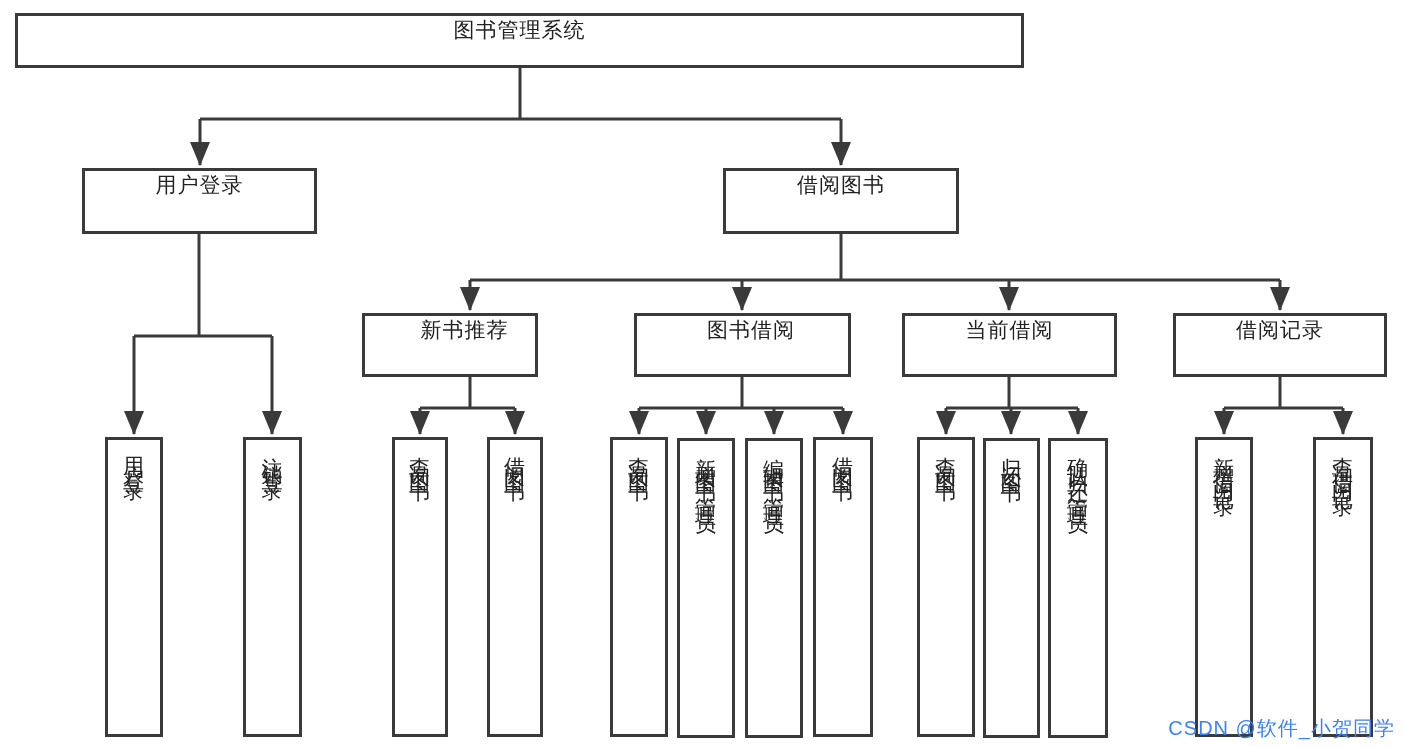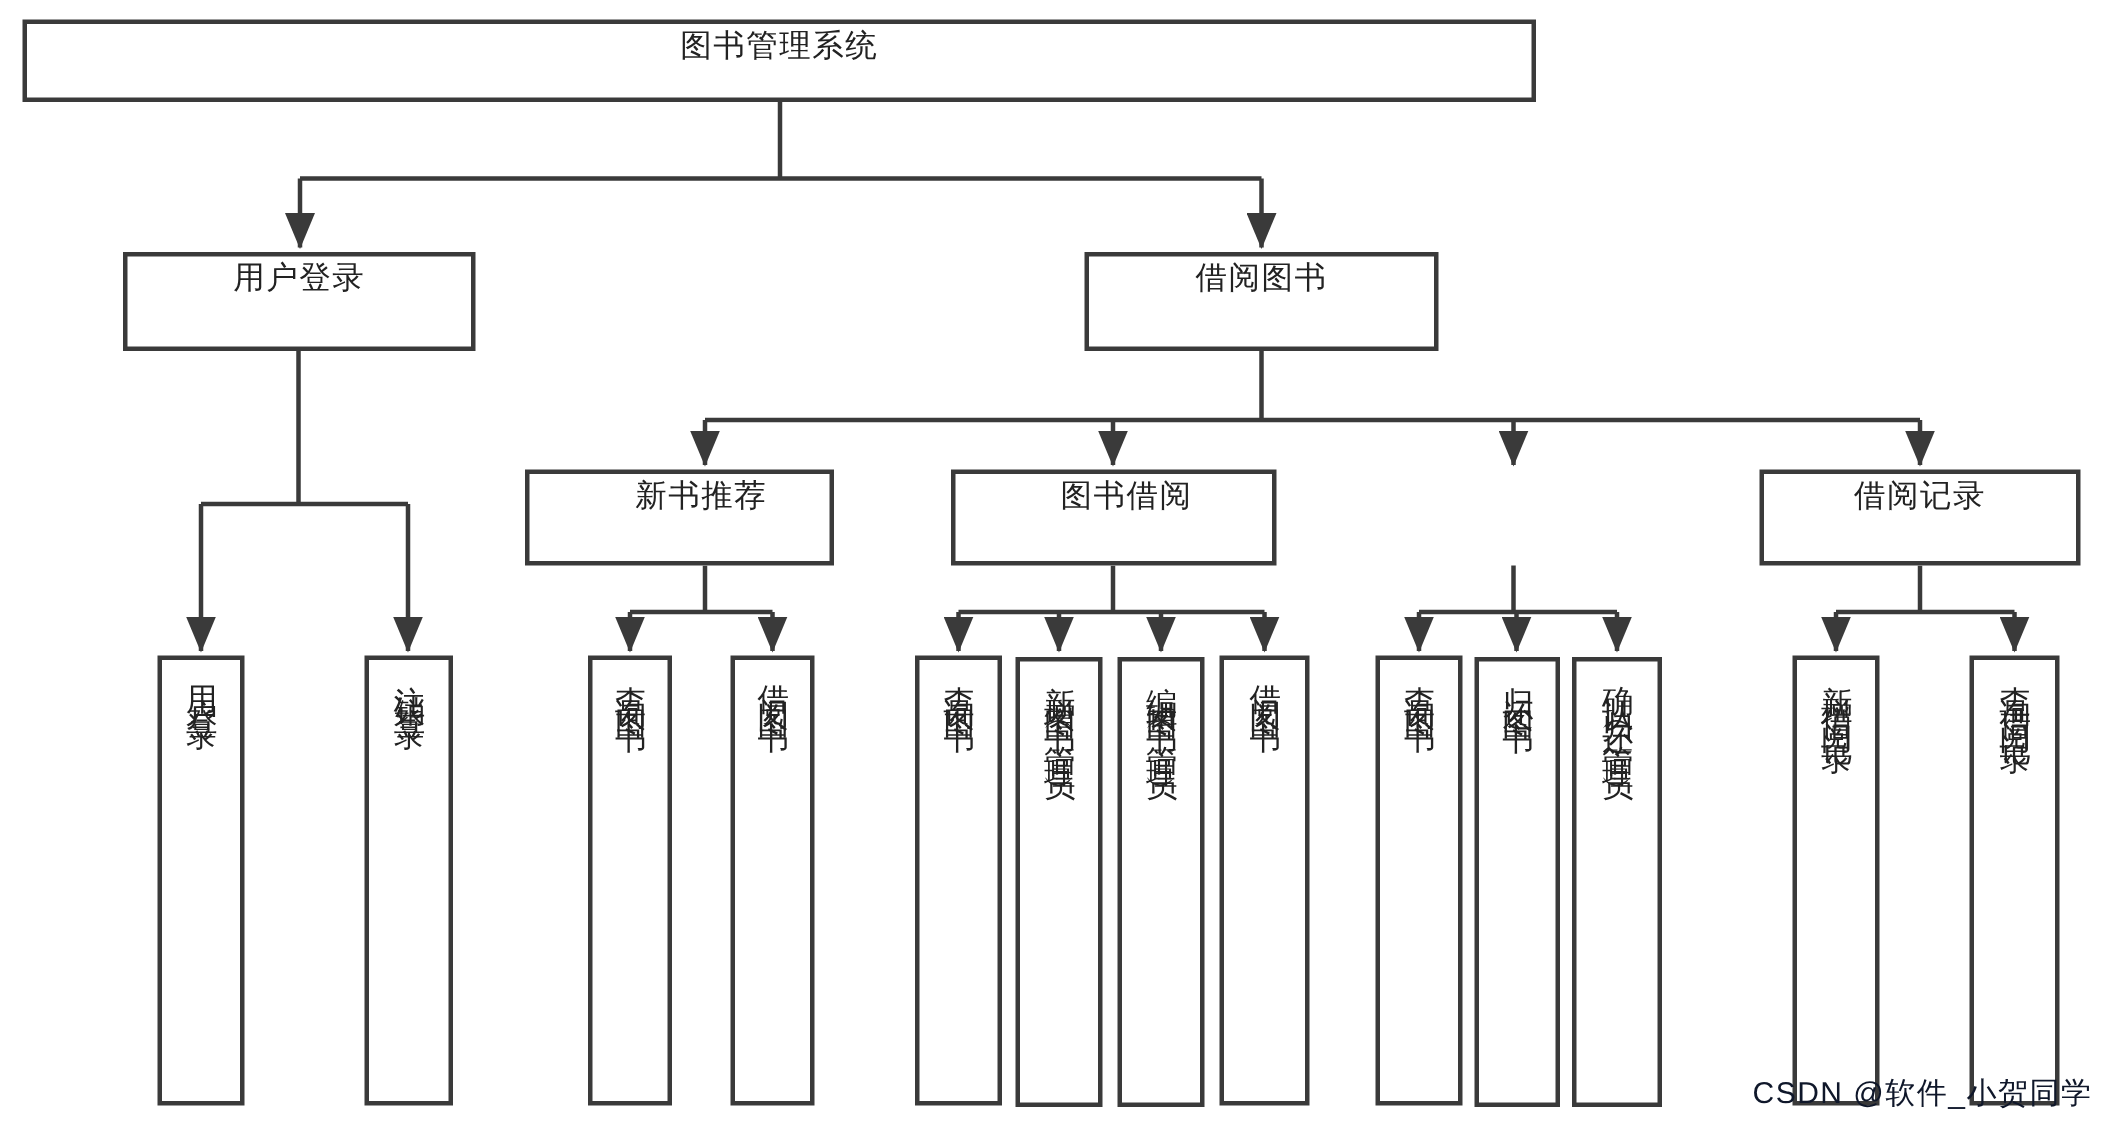--- a/index.html
+++ b/index.html
@@ -37,21 +37,21 @@
     text-orientation: mixed;
     letter-spacing: 8px;
     line-height: 1;
     max-height: 286px;
   }
   .watermark {
     position: absolute;
     right: 10px;
     bottom: 5px;
     font-size: 20px;
-    color: #0f172a;
+    color: #3b82f6;
     letter-spacing: 1px;
     white-space: nowrap;
   }
 </style>
 </head>
 <body>
 
 <div class="stage">
 
   <svg class="connectors" viewBox="0 0 1405 747" xmlns="http://www.w3.org/2000/svg">
@@ -108,25 +108,28 @@
     <span>图书管理系统</span>
   </div>
 
   <div class="box h-box" style="left:82px; top:168px; width:235px; height:66px;">
     <span>用户登录</span>
   </div>
   <div class="box h-box" style="left:723px; top:168px; width:236px; height:66px;">
     <span>借阅图书</span>
   </div>
 
-  <div class="box h-box" style="left:350px; top:313px; width:206px; height:64px;padding-left:29px;">
+  <div class="box h-box" style="left:362px; top:313px; width:176px; height:64px;padding-left:29px;">
     <span>新书推荐</span>
   </div>
   <div class="box h-box" style="left:634px; top:313px; width:217px; height:64px;padding-left:17px;">
     <span>图书借阅</span>
+  </div>
+  <div class="box h-box" style="left:902px; top:313px; width:215px; height:64px;">
+    <span>当前借阅</span>
   </div>
   <div class="box h-box" style="left:1173px; top:313px; width:214px; height:64px;">
     <span>借阅记录</span>
   </div>
 
   <div class="box leaf" style="left:105px; top:437px; width:58px; height:300px;">
     <span class="vtext">用户登录</span>
   </div>
   <div class="box leaf" style="left:243px; top:437px; width:59px; height:300px;">
     <span class="vtext">注销登录</span>

